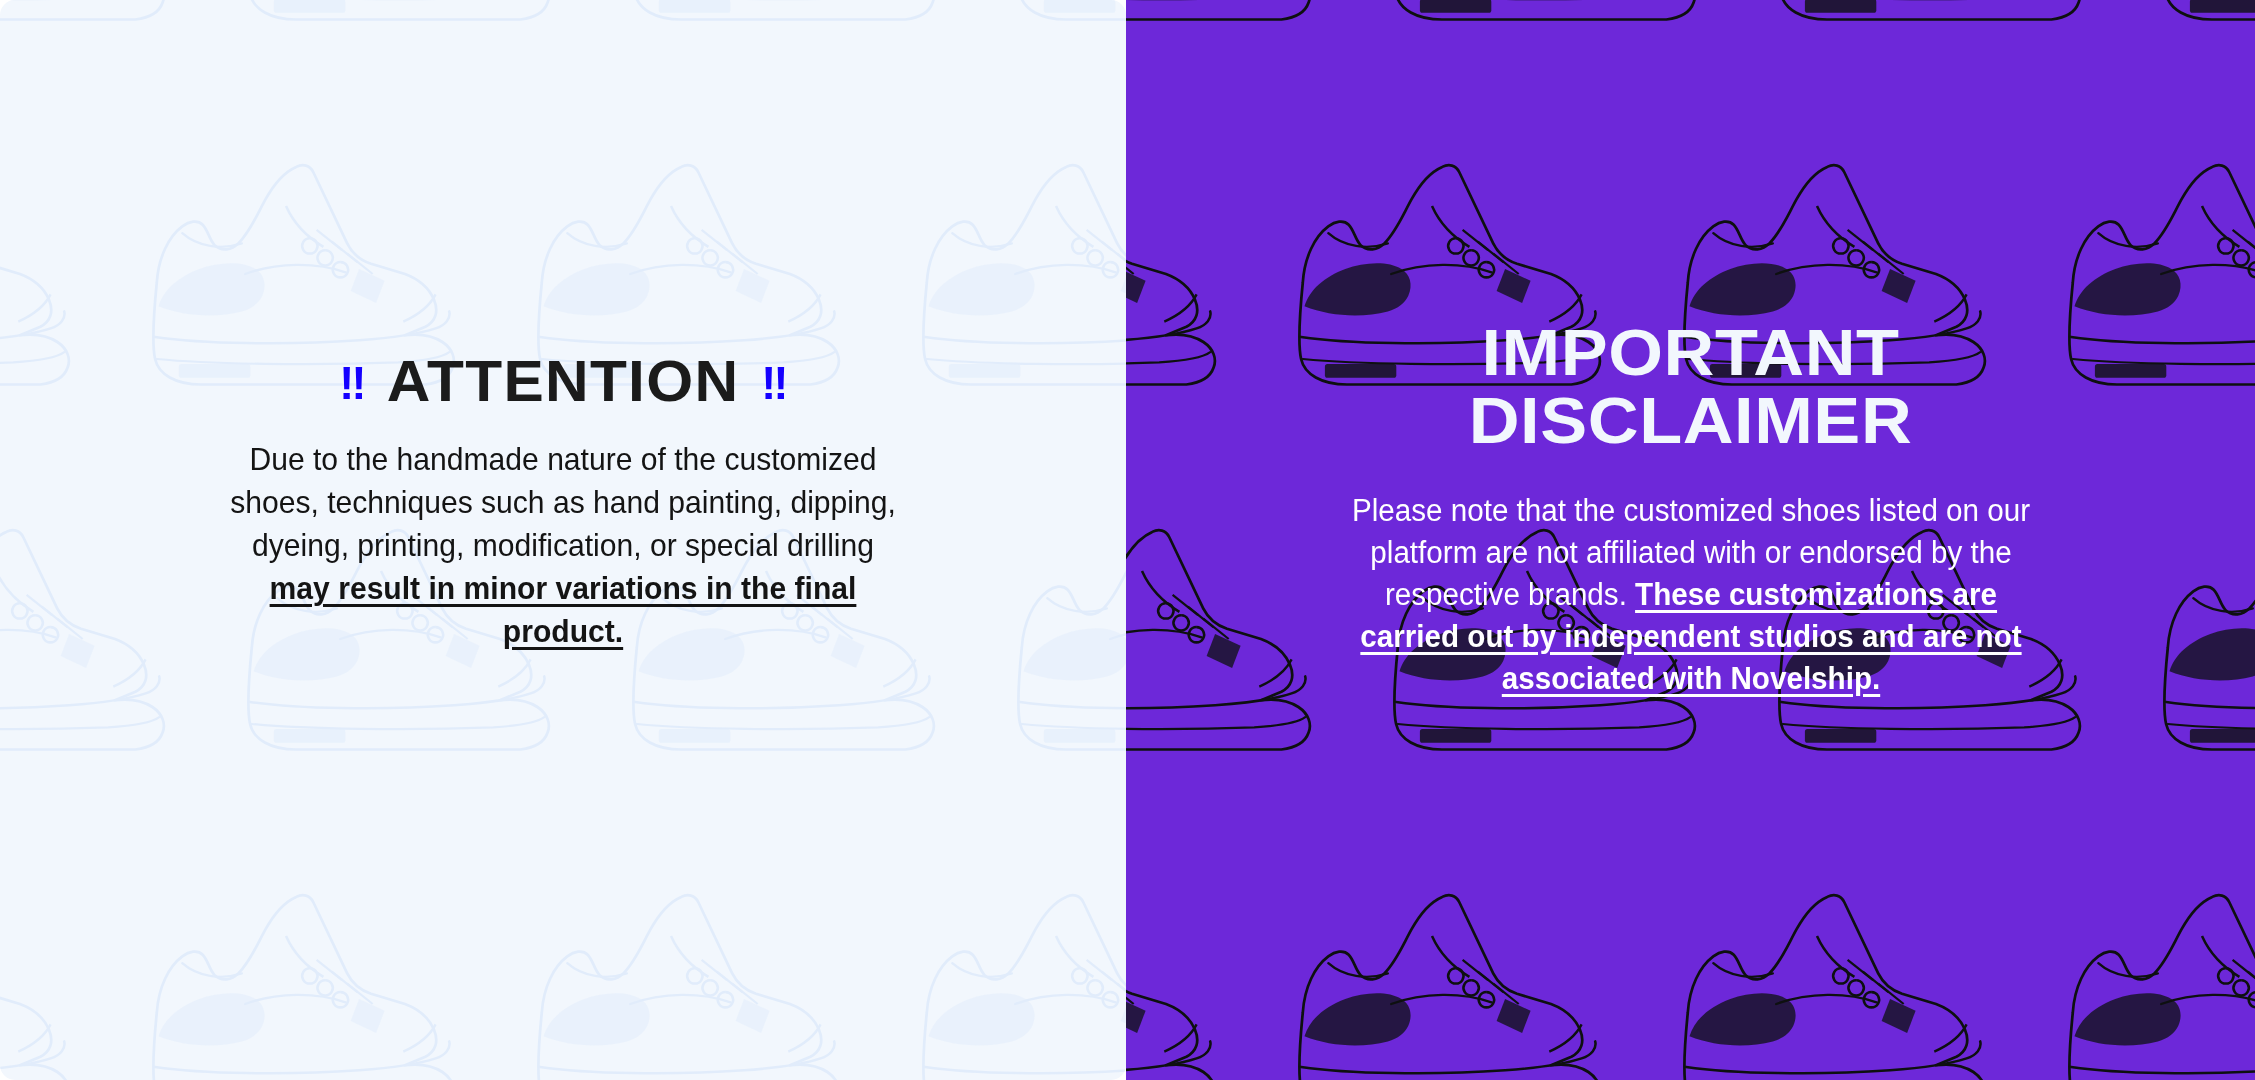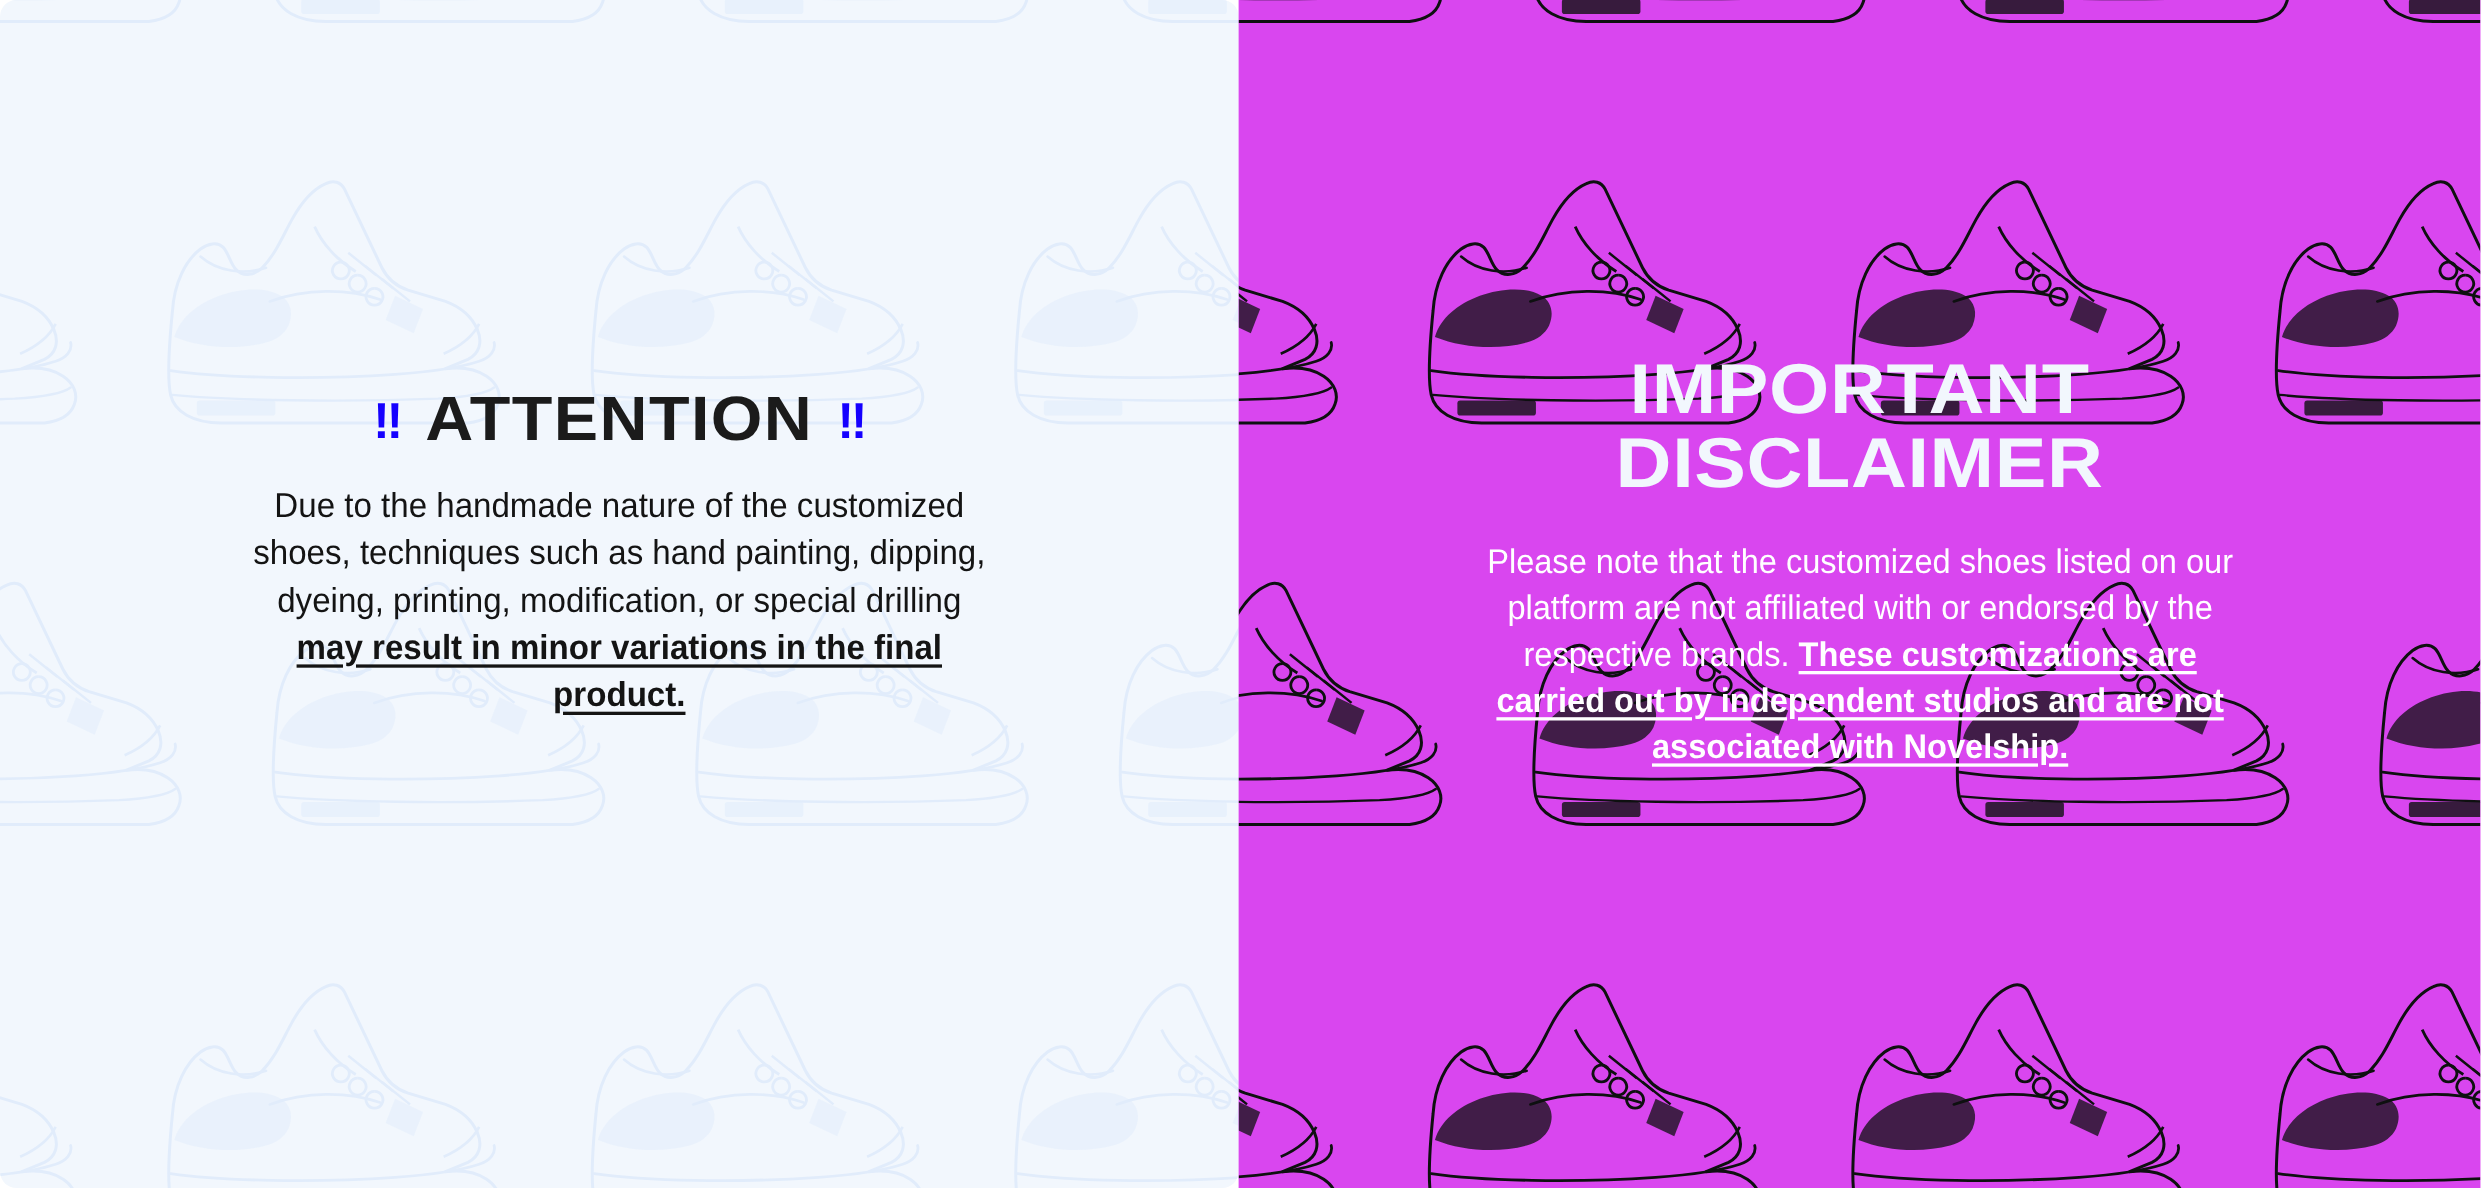--- a/index.html
+++ b/index.html
@@ -20,21 +20,21 @@
     display: flex;
   }
 
   
   .panel {
     position: relative;
     height: 1080px;
     overflow: hidden;
   }
   .panel-left  { width: 1126px; background: #F2F7FD; border-radius: 15px; }
-  .panel-right { width: 1129px; background: #d946ef; }
+  .panel-right { width: 1129px; background: #6d28d9; }
 
   
   .wallpaper {
     position: absolute;
     inset: 0;
     pointer-events: none;
   }
 
   
   .content {

